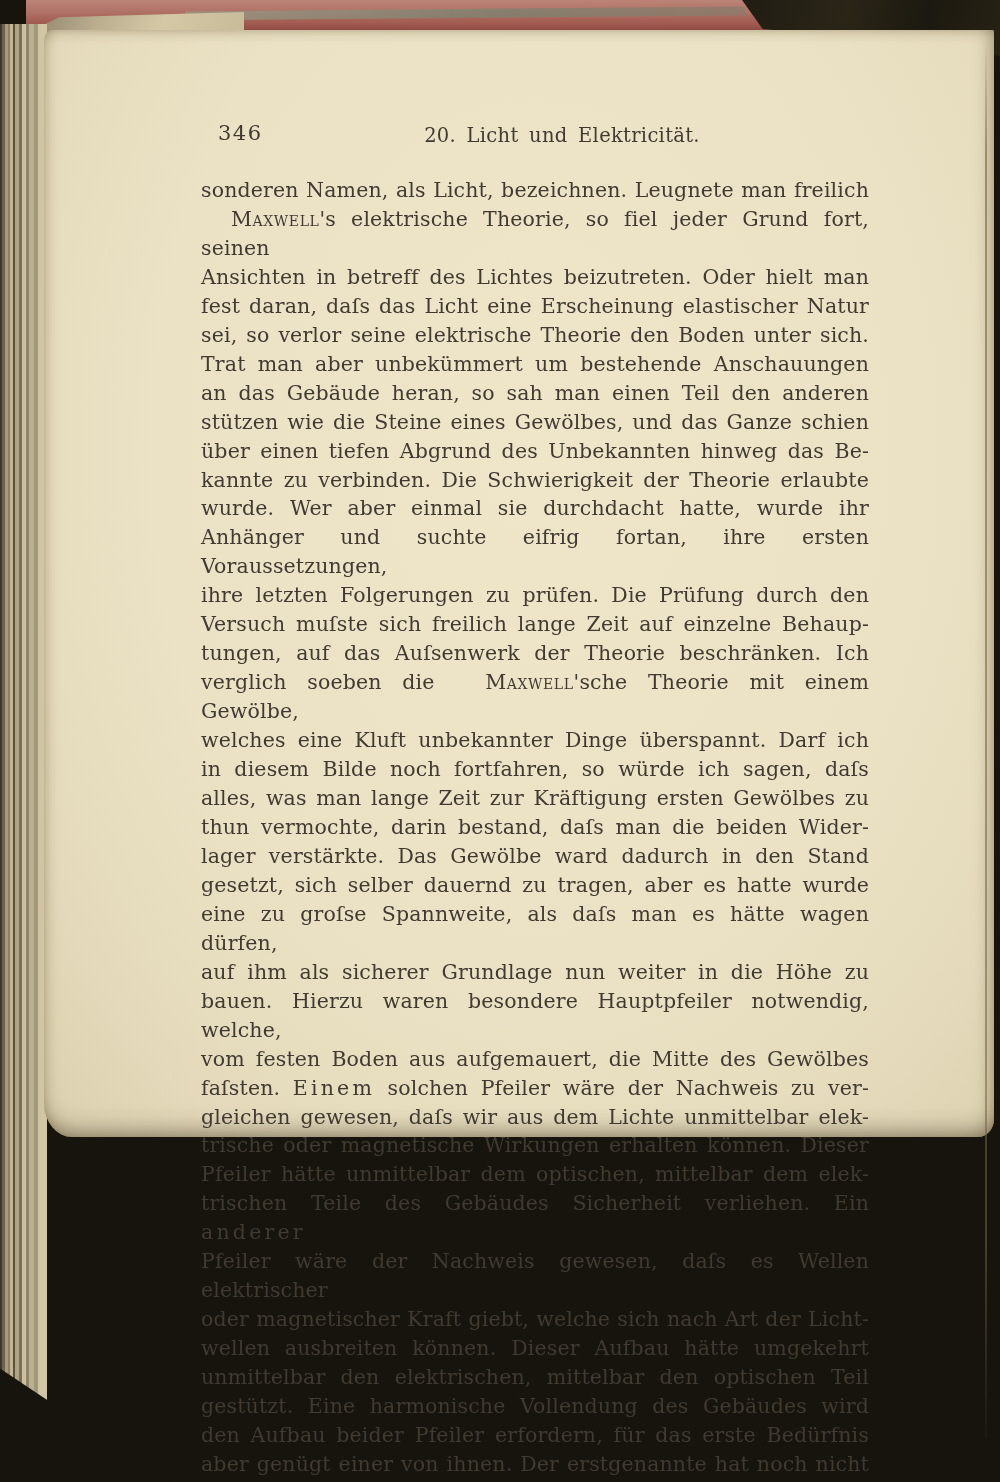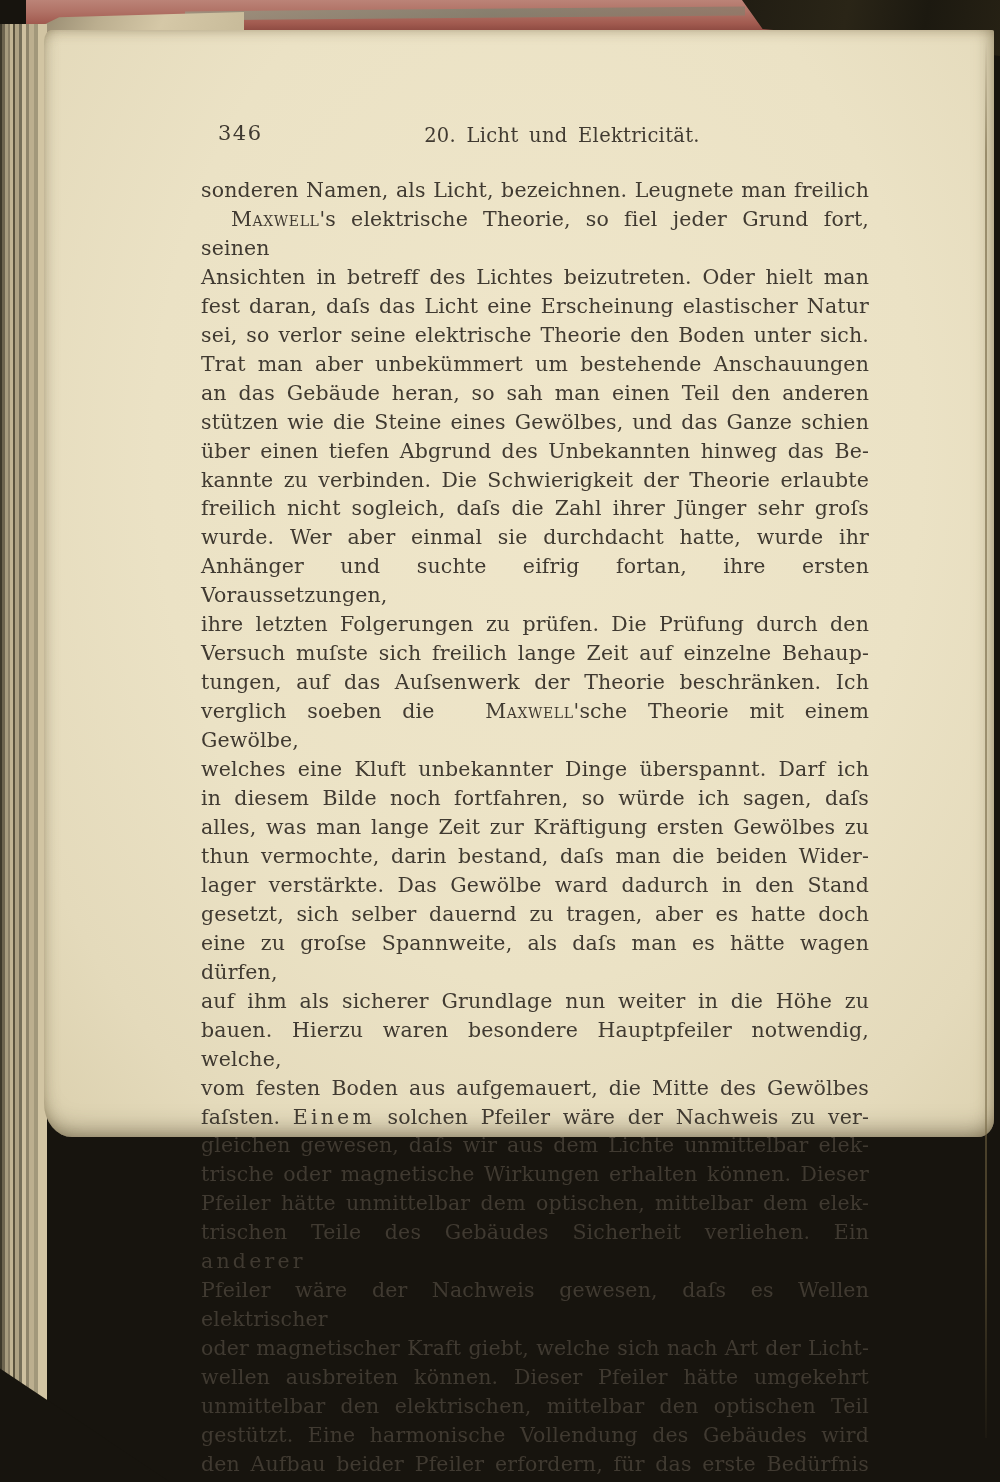--- a/index.html
+++ b/index.html
@@ -95,43 +95,42 @@
       <div class="line"><span>sonderen Namen, als Licht, bezeichnen. Leugnete man freilich</span></div>
       <div class="line"><span class="sc">Maxwell</span><span>'s elektrische Theorie, so fiel jeder Grund fort, seinen</span></div>
       <div class="line"><span>Ansichten in betreff des Lichtes beizutreten. Oder hielt man</span></div>
       <div class="line"><span>fest daran, daſs das Licht eine Erscheinung elastischer Natur</span></div>
       <div class="line"><span>sei, so verlor seine elektrische Theorie den Boden unter sich.</span></div>
       <div class="line"><span>Trat man aber unbekümmert um bestehende Anschauungen</span></div>
       <div class="line"><span>an das Gebäude heran, so sah man einen Teil den anderen</span></div>
       <div class="line"><span>stützen wie die Steine eines Gewölbes, und das Ganze schien</span></div>
       <div class="line"><span>über einen tiefen Abgrund des Unbekannten hinweg das Be-</span></div>
       <div class="line"><span>kannte zu verbinden. Die Schwierigkeit der Theorie erlaubte</span></div>
-      <div class="line"><span>freilich nicht sogleich, daſs die Zahl ihrer Jünger sehr groſs</span></div>
       <div class="line"><span>wurde. Wer aber einmal sie durchdacht hatte, wurde ihr</span></div>
       <div class="line"><span>Anhänger und suchte eifrig fortan, ihre ersten Voraussetzungen,</span></div>
       <div class="line"><span>ihre letzten Folgerungen zu prüfen. Die Prüfung durch den</span></div>
       <div class="line"><span>Versuch muſste sich freilich lange Zeit auf einzelne Behaup-</span></div>
       <div class="line"><span>tungen, auf das Auſsenwerk der Theorie beschränken. Ich</span></div>
       <div class="line"><span>verglich soeben die </span><span class="sc">Maxwell</span><span>'sche Theorie mit einem Gewölbe,</span></div>
       <div class="line"><span>welches eine Kluft unbekannter Dinge überspannt. Darf ich</span></div>
       <div class="line"><span>in diesem Bilde noch fortfahren, so würde ich sagen, daſs</span></div>
       <div class="line"><span>alles, was man lange Zeit zur Kräftigung ersten Gewölbes zu</span></div>
       <div class="line"><span>thun vermochte, darin bestand, daſs man die beiden Wider-</span></div>
       <div class="line"><span>lager verstärkte. Das Gewölbe ward dadurch in den Stand</span></div>
-      <div class="line"><span>gesetzt, sich selber dauernd zu tragen, aber es hatte doch</span></div>
+      <div class="line"><span>gesetzt, sich selber dauernd zu tragen, aber es hatte wurde</span></div>
       <div class="line"><span>eine zu groſse Spannweite, als daſs man es hätte wagen dürfen,</span></div>
       <div class="line"><span>auf ihm als sicherer Grundlage nun weiter in die Höhe zu</span></div>
       <div class="line"><span>bauen. Hierzu waren besondere Hauptpfeiler notwendig, welche,</span></div>
       <div class="line"><span>vom festen Boden aus aufgemauert, die Mitte des Gewölbes</span></div>
       <div class="line"><span>faſsten. </span><span class="spaced">Einem</span><span> solchen Pfeiler wäre der Nachweis zu ver-</span></div>
       <div class="line"><span>gleichen gewesen, daſs wir aus dem Lichte unmittelbar elek-</span></div>
       <div class="line"><span>trische oder magnetische Wirkungen erhalten können. Dieser</span></div>
       <div class="line"><span>Pfeiler hätte unmittelbar dem optischen, mittelbar dem elek-</span></div>
       <div class="line"><span>trischen Teile des Gebäudes Sicherheit verliehen. Ein </span><span class="spaced">anderer</span></div>
       <div class="line"><span>Pfeiler wäre der Nachweis gewesen, daſs es Wellen elektrischer</span></div>
       <div class="line"><span>oder magnetischer Kraft giebt, welche sich nach Art der Licht-</span></div>
-      <div class="line"><span>wellen ausbreiten können. Dieser Pfeiler hätte umgekehrt</span></div>
+      <div class="line"><span>wellen ausbreiten können. Dieser Aufbau hätte umgekehrt</span></div>
       <div class="line"><span>unmittelbar den elektrischen, mittelbar den optischen Teil</span></div>
       <div class="line"><span>gestützt. Eine harmonische Vollendung des Gebäudes wird</span></div>
       <div class="line"><span>den Aufbau beider Pfeiler erfordern, für das erste Bedürfnis</span></div>
       <div class="line"><span>aber genügt einer von ihnen. Der erstgenannte hat noch nicht</span></div>
     </div>
 </div>
 
 </body></html>

